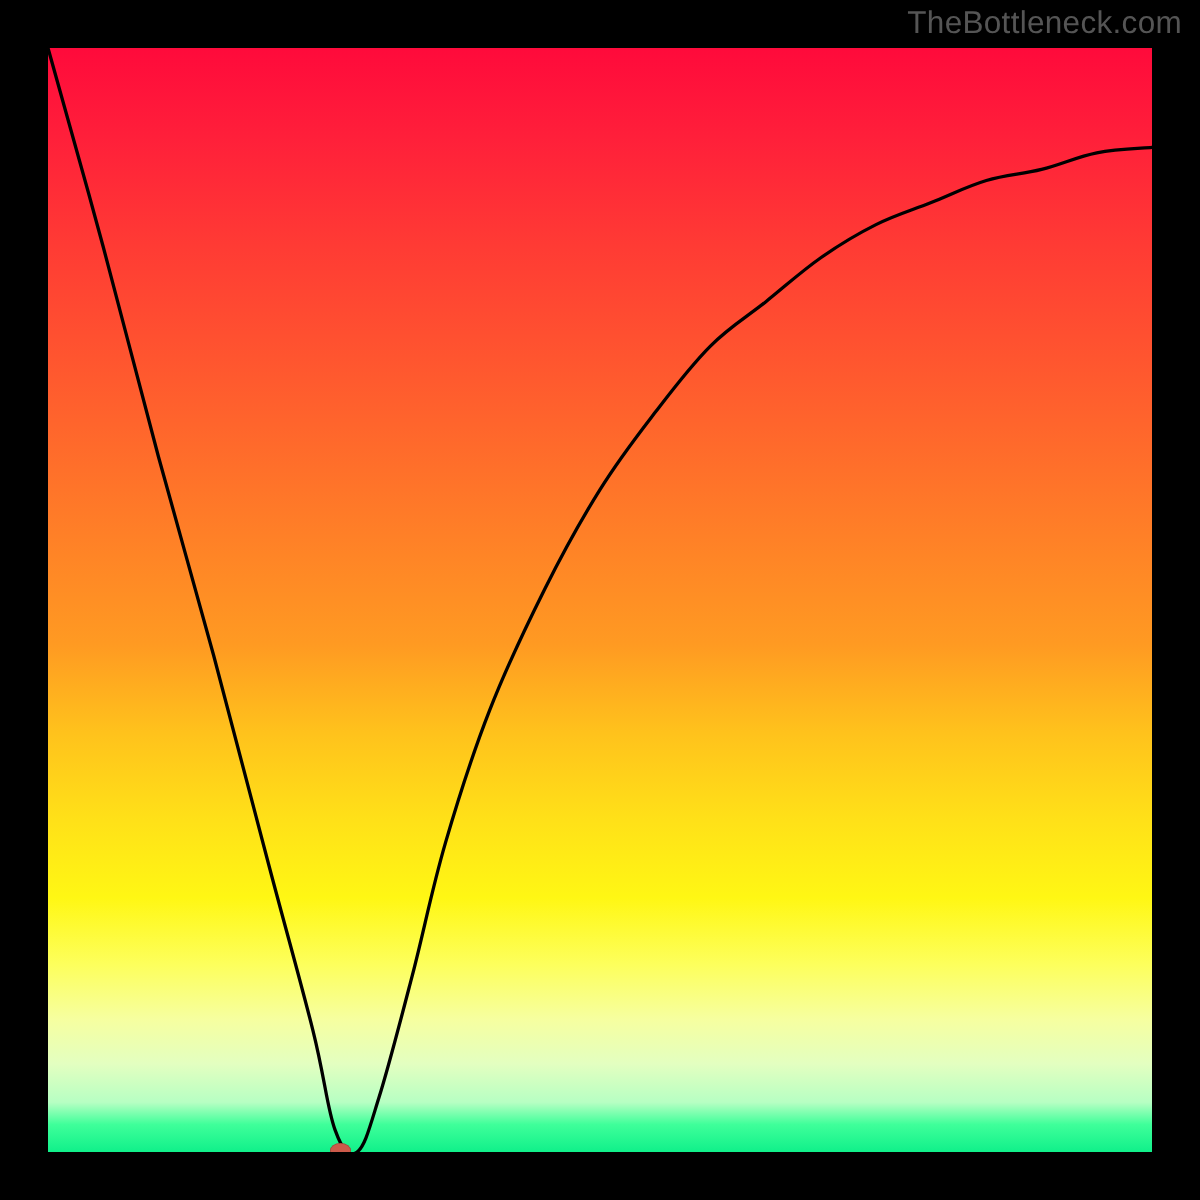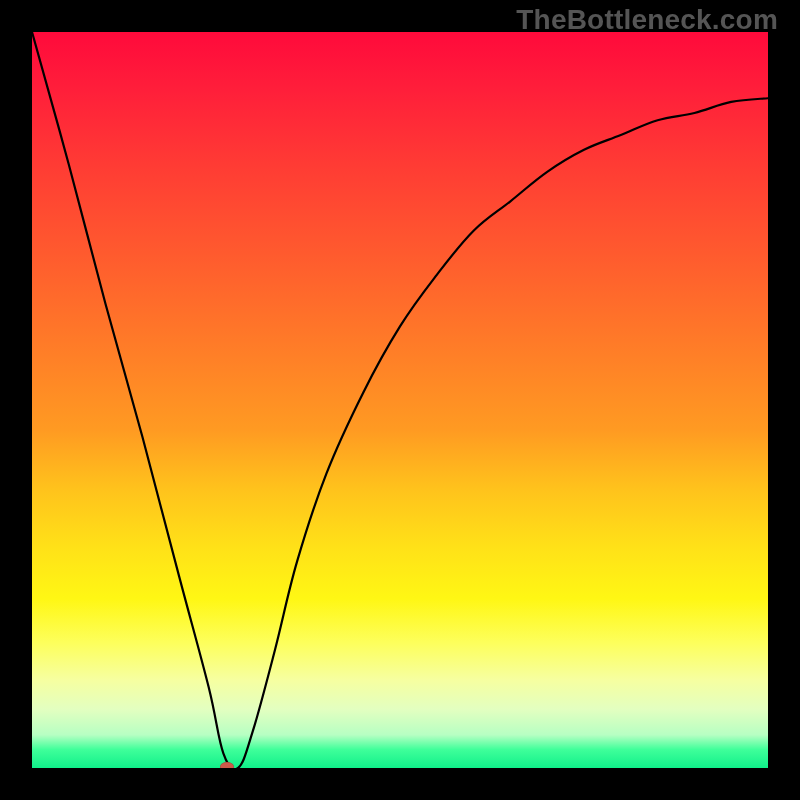--- a/index.html
+++ b/index.html
@@ -13,24 +13,24 @@
   }
   .frame {
     position: relative;
     width: 800px;
     height: 800px;
     background: #000;
   }
   .watermark {
     position: absolute;
     top: 4px;
-    right: 22px;
+    right: 12px;
     color: #555;
-    font-size: 28px;
-    font-weight: 700;
+    font-size: 21px;
+    font-weight: 400;
     letter-spacing: 0.2px;
     z-index: 5;
   }
   .plot {
     position: absolute;
     left: 32px;
     top: 32px;
     width: 736px;
     height: 736px;
     overflow: hidden;

